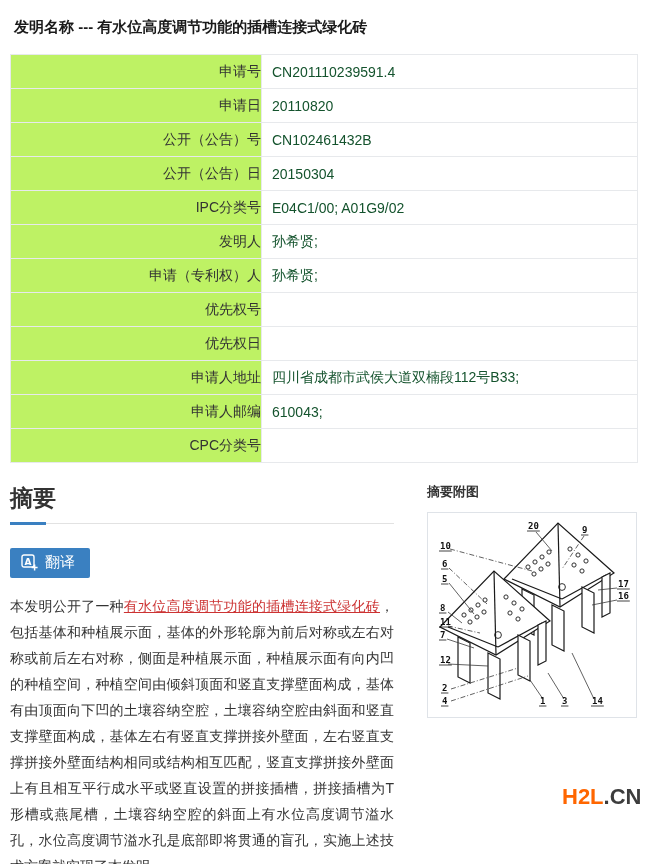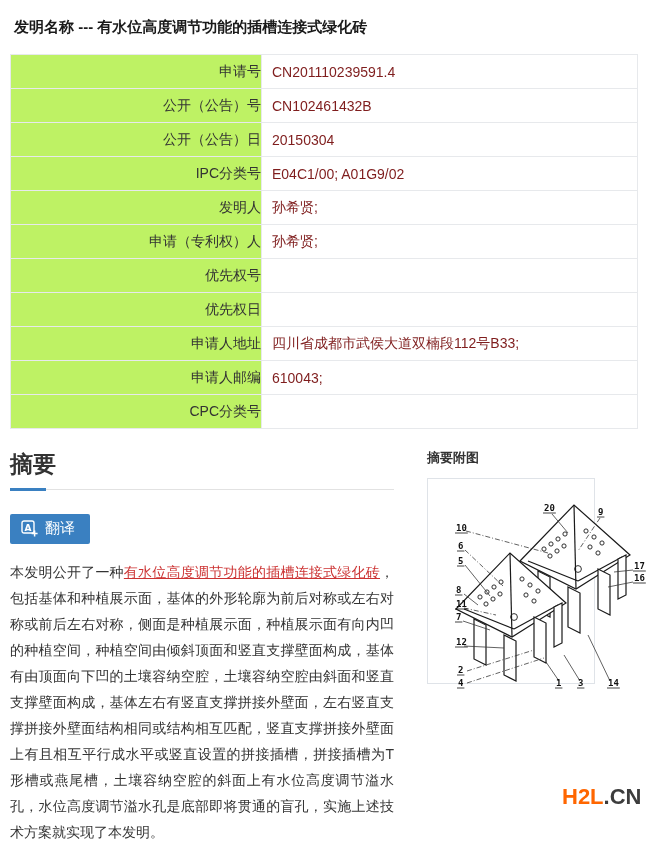--- a/index.html
+++ b/index.html
@@ -11,21 +11,21 @@
     padding:18px 4px 0 14px;font-size:15px;font-weight:bold;color:#1a1a1a;
   }
   table.info{
     margin:17px 10px 0 10px;width:628px;border-collapse:collapse;font-size:14px;table-layout:fixed;
   }
   table.info th{
     width:232px;background:#bef264;text-align:right;font-weight:normal;color:#333;
     padding:0 0 0 18px;height:33px;border:1px solid #e7e9ec;
   }
   table.info td{
-    background:#fff;padding:0 0 0 10px;height:33px;border:1px solid #e7e9ec;color:#7f1d1d;
+    background:#fff;padding:0 0 0 10px;height:33px;border:1px solid #e7e9ec;color:#14532d;
   }
   .columns{display:flex;padding:0 10px;margin-top:20px;}
   .col-left{width:384px;flex:none;}
   .col-right{margin-left:33px;width:210px;flex:none;}
   .section-head{
     font-size:23px;font-weight:bold;color:#333;padding:0 0 9px 0;margin:0;
     border-bottom:1px solid #e2e2e2;position:relative;
   }
   .section-head::after{
     content:"";position:absolute;left:0;bottom:-2px;width:36px;height:3px;background:#3a80c1;
@@ -37,22 +37,22 @@
     margin-top:24px;display:inline-flex;align-items:center;gap:7px;cursor:pointer;
     background:#3a80c1;color:#fff;font-size:15px;border:none;border-radius:2px;
     padding:5px 15px 6px 11px;font-family:inherit;
   }
   .translate-btn svg{display:block;}
   .abstract-text{
     margin-top:15px;font-size:14px;line-height:26px;text-align:justify;color:#333;
   }
   .hl{color:#cc3333;text-decoration:underline;}
   .figure-box{
-    width:168px;height:206px;border:1px solid #dfe3e8;background:#fff;
-    box-sizing:border-box;padding:20px;text-align:center;
+    width:210px;height:206px;border:1px solid #dfe3e8;background:#fff;
+    box-sizing:border-box;padding:4px;text-align:center;
   }
   .figure-box svg{display:block;}
   .ref{font-size:9px;font-weight:bold;fill:#111;font-family:"DejaVu Sans Mono",monospace;}
   .fig-line{stroke:#1a1a1a;stroke-width:1.2;fill:none;}
   .fig-face{fill:#fff;stroke:#1a1a1a;stroke-width:1.2;}
   .fig-hole{fill:none;stroke:#1a1a1a;stroke-width:0.9;}
   .leader{stroke:#3a3a3a;stroke-width:0.8;fill:none;}
   .site-logo{
     position:absolute;left:562px;top:784px;font-size:22px;font-weight:bold;
     letter-spacing:0;white-space:nowrap;cursor:pointer;
@@ -63,20 +63,24 @@
 </head>
 <body>
 
 <div class="page-title">发明名称 --- 有水位高度调节功能的插槽连接式绿化砖</div>
 
 <table class="info">
   <tbody>
       <tr>
         <th>申请号</th>
         <td>CN201110239591.4</td>
+      </tr>
+      <tr>
+        <th>申请日</th>
+        <td>20110820</td>
       </tr>
       <tr>
         <th>公开（公告）号</th>
         <td>CN102461432B</td>
       </tr>
       <tr>
         <th>公开（公告）日</th>
         <td>20150304</td>
       </tr>
       <tr>

